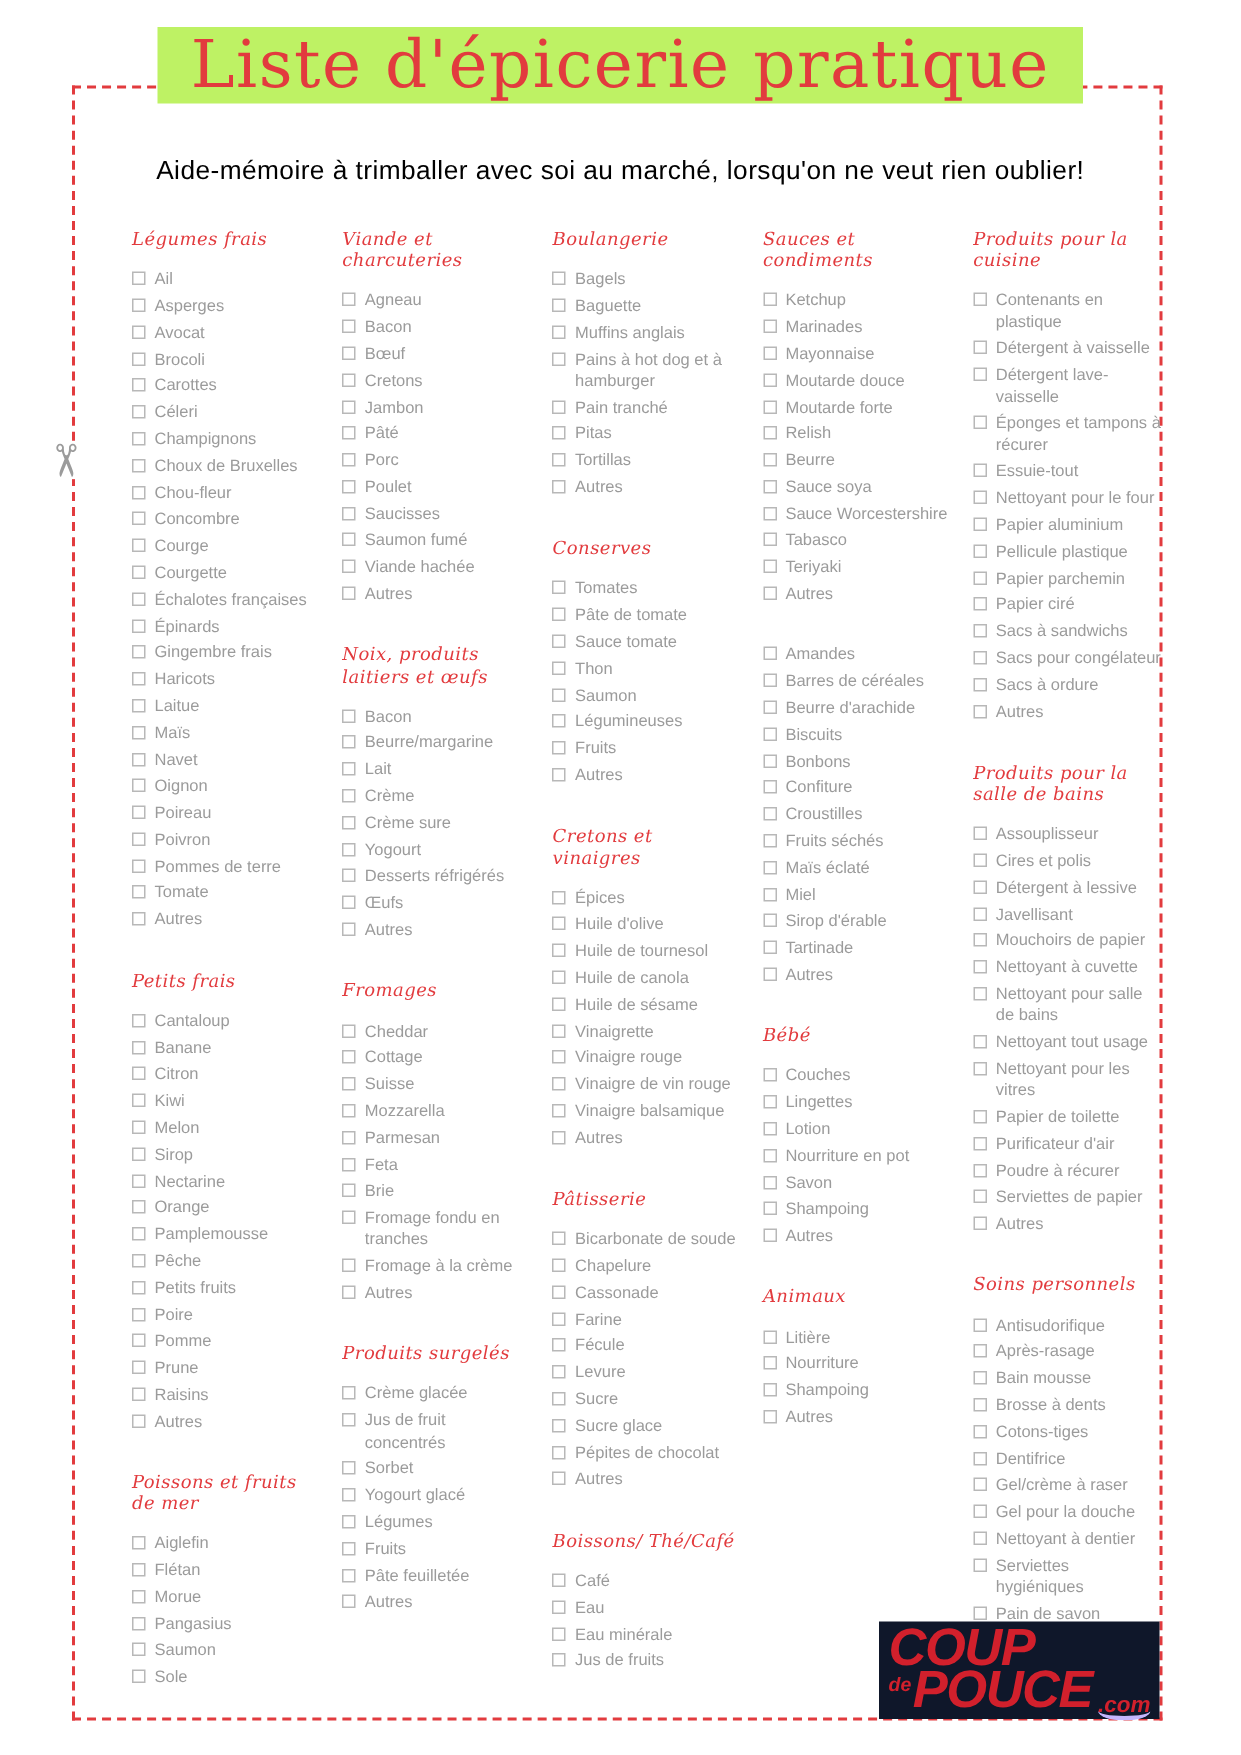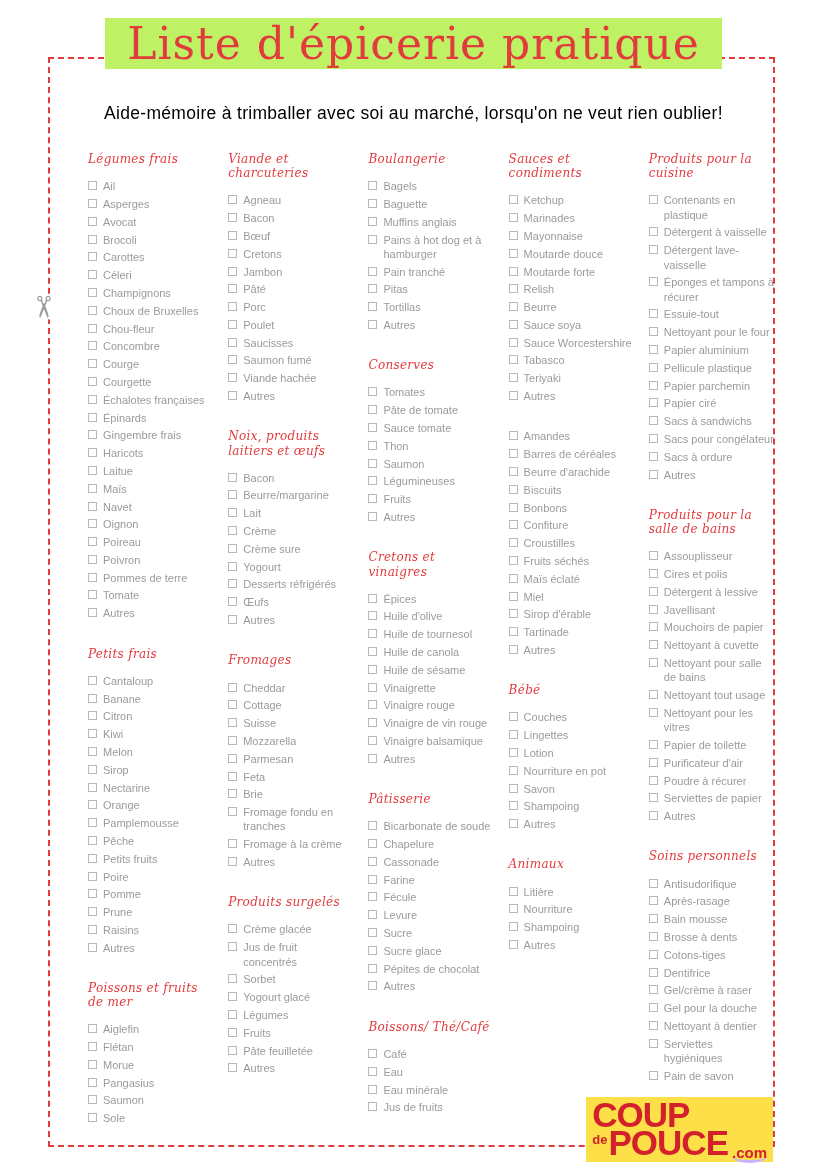--- a/index.html
+++ b/index.html
@@ -44,23 +44,23 @@
     border:1px solid #b8b8b8;background:#ffffff;cursor:pointer;
   }
   .item-label{min-width:0;}
   .scissors{
     position:absolute;left:30px;top:288px;z-index:3;
     background:#ffffff;padding:4px 0;
     font-size:30px;color:#9b9b9b;line-height:1;
     transform:rotate(90deg);
   }
   .logo{
-    position:absolute;right:54px;bottom:8px;z-index:3;background:#fde047;
+    position:absolute;right:54px;bottom:24px;z-index:3;background:#0f172a;
     padding:4px 6px 2px 6px;color:#d2202c;
-    font-family:"Liberation Sans",sans-serif;font-weight:700;
+    font-family:"Liberation Sans",sans-serif;font-weight:700;font-style:italic;
     line-height:.8;letter-spacing:-1px;
   }
   .logo-line1{font-size:35px;}
   .logo-line2{font-size:35px;white-space:nowrap;}
   .logo-de{
     display:inline-block;font-size:13px;letter-spacing:0;
     transform:translateY(-11px);margin-right:1px;
   }
   .logo-com{
     display:inline-block;font-size:15px;letter-spacing:0;margin-left:4px;

